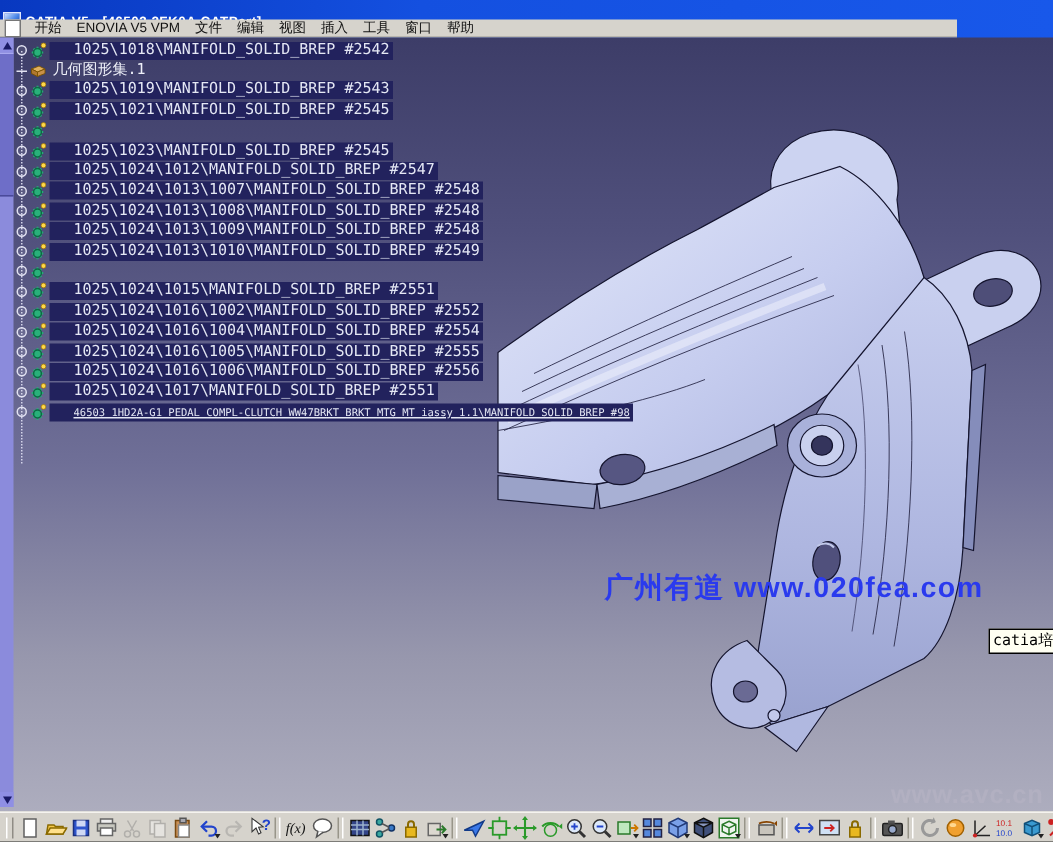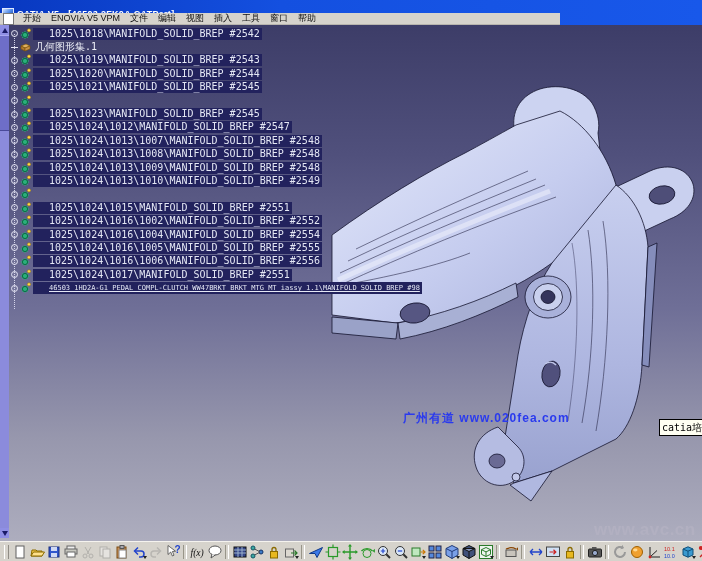--- a/index.html
+++ b/index.html
@@ -7,21 +7,21 @@
     font-family:"Liberation Sans",sans-serif;background:#d6d3cc;
     -webkit-font-smoothing:none;}
   
   .titlebar{position:absolute;left:0;top:0;width:702px;height:28px;
     background:linear-gradient(90deg,#0838c0 0%,#1450e0 40%,#1858ea 100%);
     display:flex;align-items:center;gap:3px;padding-left:2px;box-sizing:border-box;}
   .titlebar .appicon{width:10px;height:10px;background:linear-gradient(135deg,#cfe2ff 0%,#4a86e8 50%,#12328a 100%);
     border:1px solid #dfe8ff;flex:0 0 auto;}
   .titlebar .title{color:#fff;font-size:9px;font-weight:bold;letter-spacing:.3px;white-space:nowrap;}
   
-  .menubar{position:absolute;left:0;top:13px;width:560px;height:12px;background:#d6d3cc;
+  .menubar{position:absolute;left:0;top:13px;width:638px;height:12px;background:#d6d3cc;
     border-bottom:1px solid #b8b5ae;display:flex;align-items:center;gap:0;box-sizing:border-box;}
   .menubar .docicon{width:9px;height:10px;background:#fff;border:1px solid #777;margin:0 4px 0 3px;flex:0 0 auto;}
   .menu-item{font-size:9px;color:#111;padding:0 5px;white-space:nowrap;line-height:11px;cursor:default;}
   
   .viewport{position:absolute;left:0;top:25px;width:702px;height:516px;overflow:hidden;
     background:linear-gradient(180deg,#3d3d68 0%,#50507c 25%,#6f6f97 55%,#9797ad 80%,#adadbe 100%);}
   .model-svg{position:absolute;left:0;top:0;}
   
   .vscroll{position:absolute;left:0;top:0;width:9px;height:513px;background:#8b8bdc;}
   .vscroll .sb-arrow{position:absolute;left:0;width:9px;height:10px;background:#8f8fe4;
@@ -37,21 +37,21 @@
   .tree .trunk{position:absolute;left:4px;top:7px;width:0;height:275px;border-left:1px dotted #d4d4ea;}
   .tree-row{position:relative;height:13.4px;display:flex;align-items:center;gap:2px;white-space:nowrap;}
   .tree-node{width:7px;height:7px;border:1px solid #e2e2f2;border-radius:50%;box-sizing:border-box;
     background:rgba(255,255,255,.08);flex:0 0 auto;position:relative;left:1px;}
   .tree-dash{width:7px;height:1px;background:#e2e2f2;flex:0 0 auto;position:relative;left:1px;}
   .tree-icon{width:12px;height:12px;flex:0 0 auto;display:flex;align-items:center;justify-content:center;}
   .tree-label{font-family:"DejaVu Sans Mono",monospace;font-size:10px;line-height:12px;color:#eef0f8;padding:0 2px;}
   .tree-label.hl{background:#22225d;color:#e4e7f4;padding-left:16px;}
   .tree-label.small{font-size:7px;text-decoration:underline;}
   
-  .wm-center{position:absolute;left:403px;top:385px;font-size:12px;font-weight:bold;color:#2a3aee;
+  .wm-center{position:absolute;left:403px;top:354px;font-size:19px;font-weight:bold;color:#2a3aee;
     letter-spacing:1px;white-space:nowrap;}
   .wm-corner{position:absolute;left:594px;top:495px;font-size:17px;font-weight:bold;color:#b3b1c2;
     opacity:.9;white-space:nowrap;letter-spacing:.5px;}
   .tooltip-box{position:absolute;left:659px;top:394px;height:15px;background:#fffff2;border:1px solid #000;
     font-family:"DejaVu Sans Mono",monospace;font-size:10px;color:#000;line-height:15px;padding:0 2px;white-space:nowrap;}
   
   .toolbar{position:absolute;left:0;top:541px;width:702px;height:20px;background:#d6d3cc;
     border-top:1px solid #f5f3ef;display:flex;align-items:center;box-sizing:border-box;padding-left:2px;}
   .tb-grip{width:3px;height:14px;border-left:1px solid #fff;border-right:1px solid #8f8c85;margin:0 2px;flex:0 0 auto;}
   .tb-icon{position:relative;width:17px;height:17px;display:flex;align-items:center;justify-content:center;flex:0 0 auto;}
@@ -193,31 +193,20 @@
         </div>
         <div class="tree-row">
           <span class="tree-node"></span>
           <span class="tree-icon">
             <svg width="11" height="12" viewBox="0 0 11 12">
               <path d="M5 3.2 v7.6 M1.2 7 h7.6 M2.4 4.4 l5.2 5.2 M7.6 4.4 l-5.2 5.2" stroke="#29b07a" stroke-width="1.3"></path>
               <circle cx="5" cy="7" r="2.6" fill="#29b07a" stroke="#0c6a44"></circle>
               <circle cx="9" cy="2.3" r="1.6" fill="#ffd84a" stroke="#a07800" stroke-width="0.5"></circle>
             </svg>
           </span>
-          <span class="tree-label hl">1025\1020\MANIFOLD_SOLID_BREP #2544</span>
-        </div>
-        <div class="tree-row">
-          <span class="tree-node"></span>
-          <span class="tree-icon">
-            <svg width="11" height="12" viewBox="0 0 11 12">
-              <path d="M5 3.2 v7.6 M1.2 7 h7.6 M2.4 4.4 l5.2 5.2 M7.6 4.4 l-5.2 5.2" stroke="#29b07a" stroke-width="1.3"></path>
-              <circle cx="5" cy="7" r="2.6" fill="#29b07a" stroke="#0c6a44"></circle>
-              <circle cx="9" cy="2.3" r="1.6" fill="#ffd84a" stroke="#a07800" stroke-width="0.5"></circle>
-            </svg>
-          </span>
           <span class="tree-label hl">1025\1021\MANIFOLD_SOLID_BREP #2545</span>
         </div>
         <div class="tree-row">
           <span class="tree-node"></span>
           <span class="tree-icon">
             <svg width="11" height="12" viewBox="0 0 11 12">
               <path d="M5 3.2 v7.6 M1.2 7 h7.6 M2.4 4.4 l5.2 5.2 M7.6 4.4 l-5.2 5.2" stroke="#29b07a" stroke-width="1.3"></path>
               <circle cx="5" cy="7" r="2.6" fill="#29b07a" stroke="#0c6a44"></circle>
               <circle cx="9" cy="2.3" r="1.6" fill="#ffd84a" stroke="#a07800" stroke-width="0.5"></circle>
             </svg>

